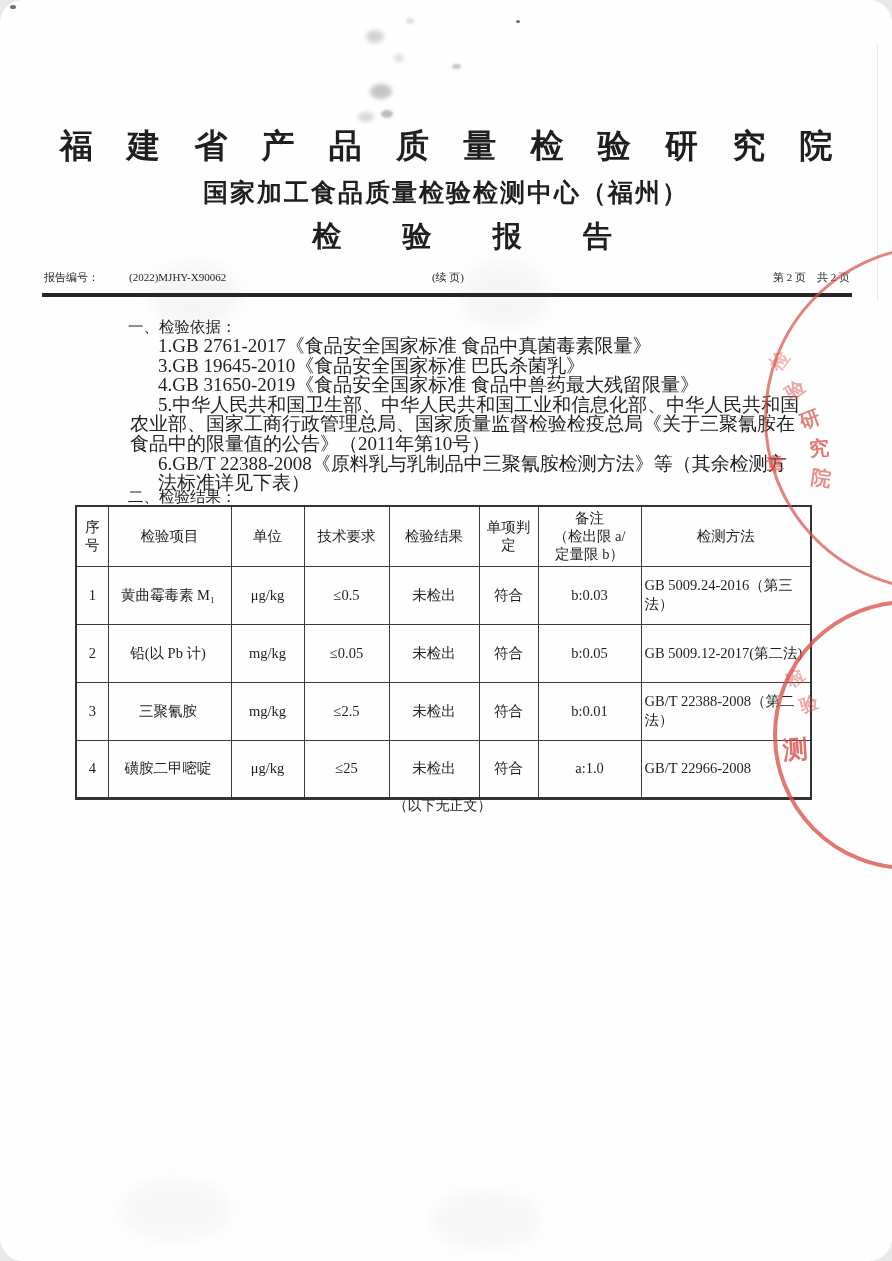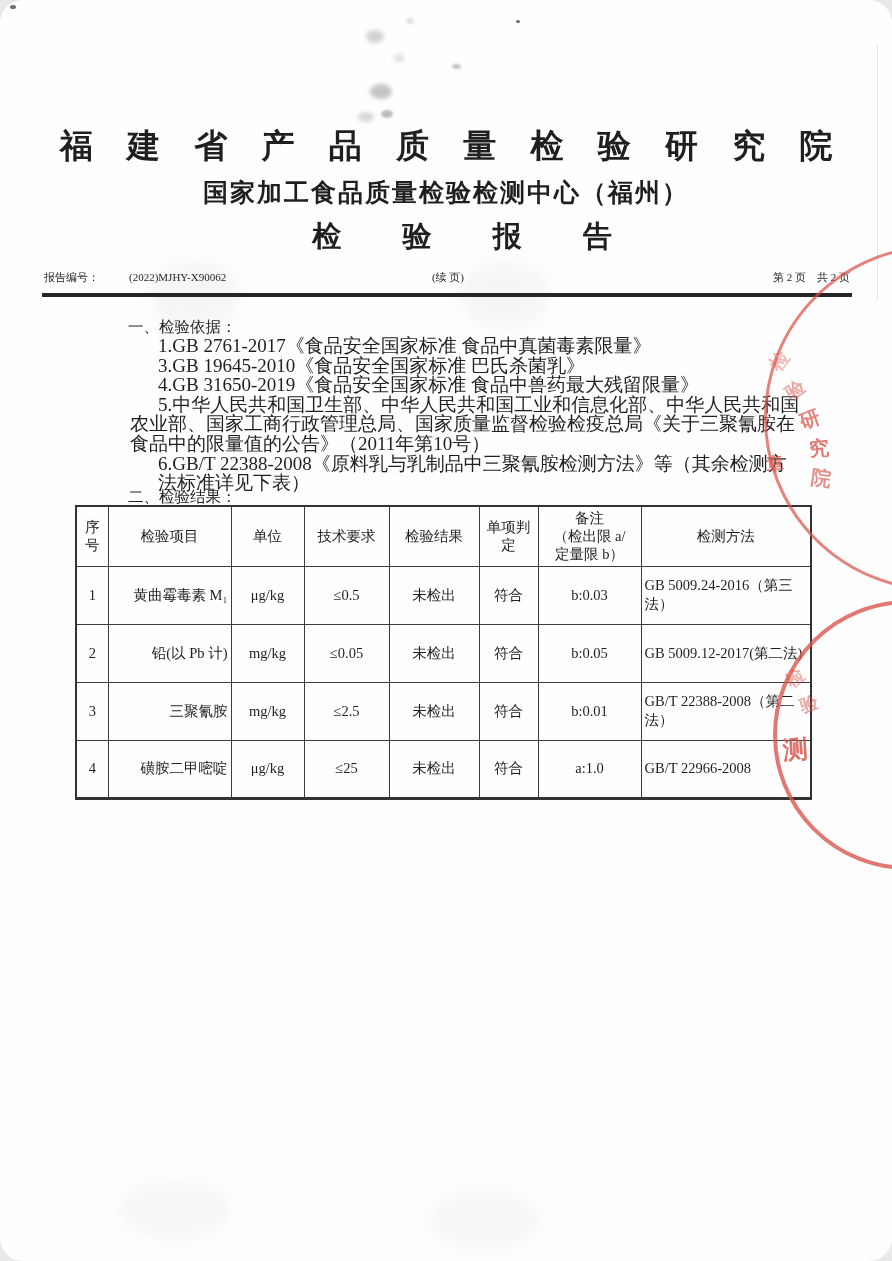--- a/index.html
+++ b/index.html
@@ -31,21 +31,21 @@
   .results-heading{position:absolute; top:487px; left:128px; font-size:15.5px;}
   
   table.results{position:absolute; top:505px; left:75px; width:735px;
       border-collapse:collapse; table-layout:fixed;
       border:2px solid #333; border-bottom-width:3px; font-size:14.5px;}
   table.results th, table.results td{border:1.5px solid #3c3c3c; text-align:center;
       vertical-align:middle; padding:2px 3px; font-weight:normal; overflow:hidden;}
   table.results thead tr{height:60px;}
   table.results tbody tr{height:58px;}
   table.results th{white-space:pre-line; line-height:18px;}
-  table.results td.c1{text-align:right; padding-left:0;}
+  table.results td.c1{text-align:center; padding-left:0;}
   table.results td.c7{text-align:left; }
   .end-note{position:absolute; top:797px; left:75px; width:735px; text-align:center; font-size:14px;}
   
   .stamp-arc{position:absolute; border-radius:50%; border:3px solid rgba(217,83,74,.72);}
   .stamp-top{left:764px; top:245px; width:340px; height:340px;}
   .stamp-bottom{left:773px; top:600px; width:262px; height:262px; border-width:4px; border-color:rgba(217,83,74,.78);}
   .stamp-layer{position:absolute; left:0; top:0; width:100%; height:100%; pointer-events:none;}
   .stamp-ch{position:absolute; color:#d9534a; font-weight:bold;
       font-family:"Liberation Serif","DejaVu Serif",serif;}
   
@@ -168,20 +168,21 @@
           <td class="c2">μg/kg</td>
           <td class="c3">≤25</td>
           <td class="c4">未检出</td>
           <td class="c5">符合</td>
           <td class="c6">a:1.0</td>
           <td class="c7">GB/T 22966-2008</td>
         </tr>
       </tbody>
   </table>
 
+  <div class="end-note">（以下无正文）</div>
 
   <div class="stamp-arc stamp-top"></div>
   <div class="stamp-arc stamp-bottom"></div>
   <div class="stamp-layer">
       <span class="stamp-ch" style="left: 770px; top: 348px; font-size: 19px; opacity: 0.4; transform: rotate(-52deg);">检</span>
       <span class="stamp-ch" style="left: 786px; top: 377px; font-size: 19px; opacity: 0.5; transform: rotate(-36deg);">验</span>
       <span class="stamp-ch" style="left: 800px; top: 406px; font-size: 20px; opacity: 0.72; transform: rotate(-20deg);">研</span>
       <span class="stamp-ch" style="left: 809px; top: 435px; font-size: 20px; opacity: 0.78; transform: rotate(-6deg);">究</span>
       <span class="stamp-ch" style="left: 811px; top: 465px; font-size: 20px; opacity: 0.65; transform: rotate(8deg);">院</span>
       <span class="stamp-ch" style="left: 766px; top: 452px; font-size: 18px; opacity: 0.72; transform: rotate(-6deg);">章</span>

